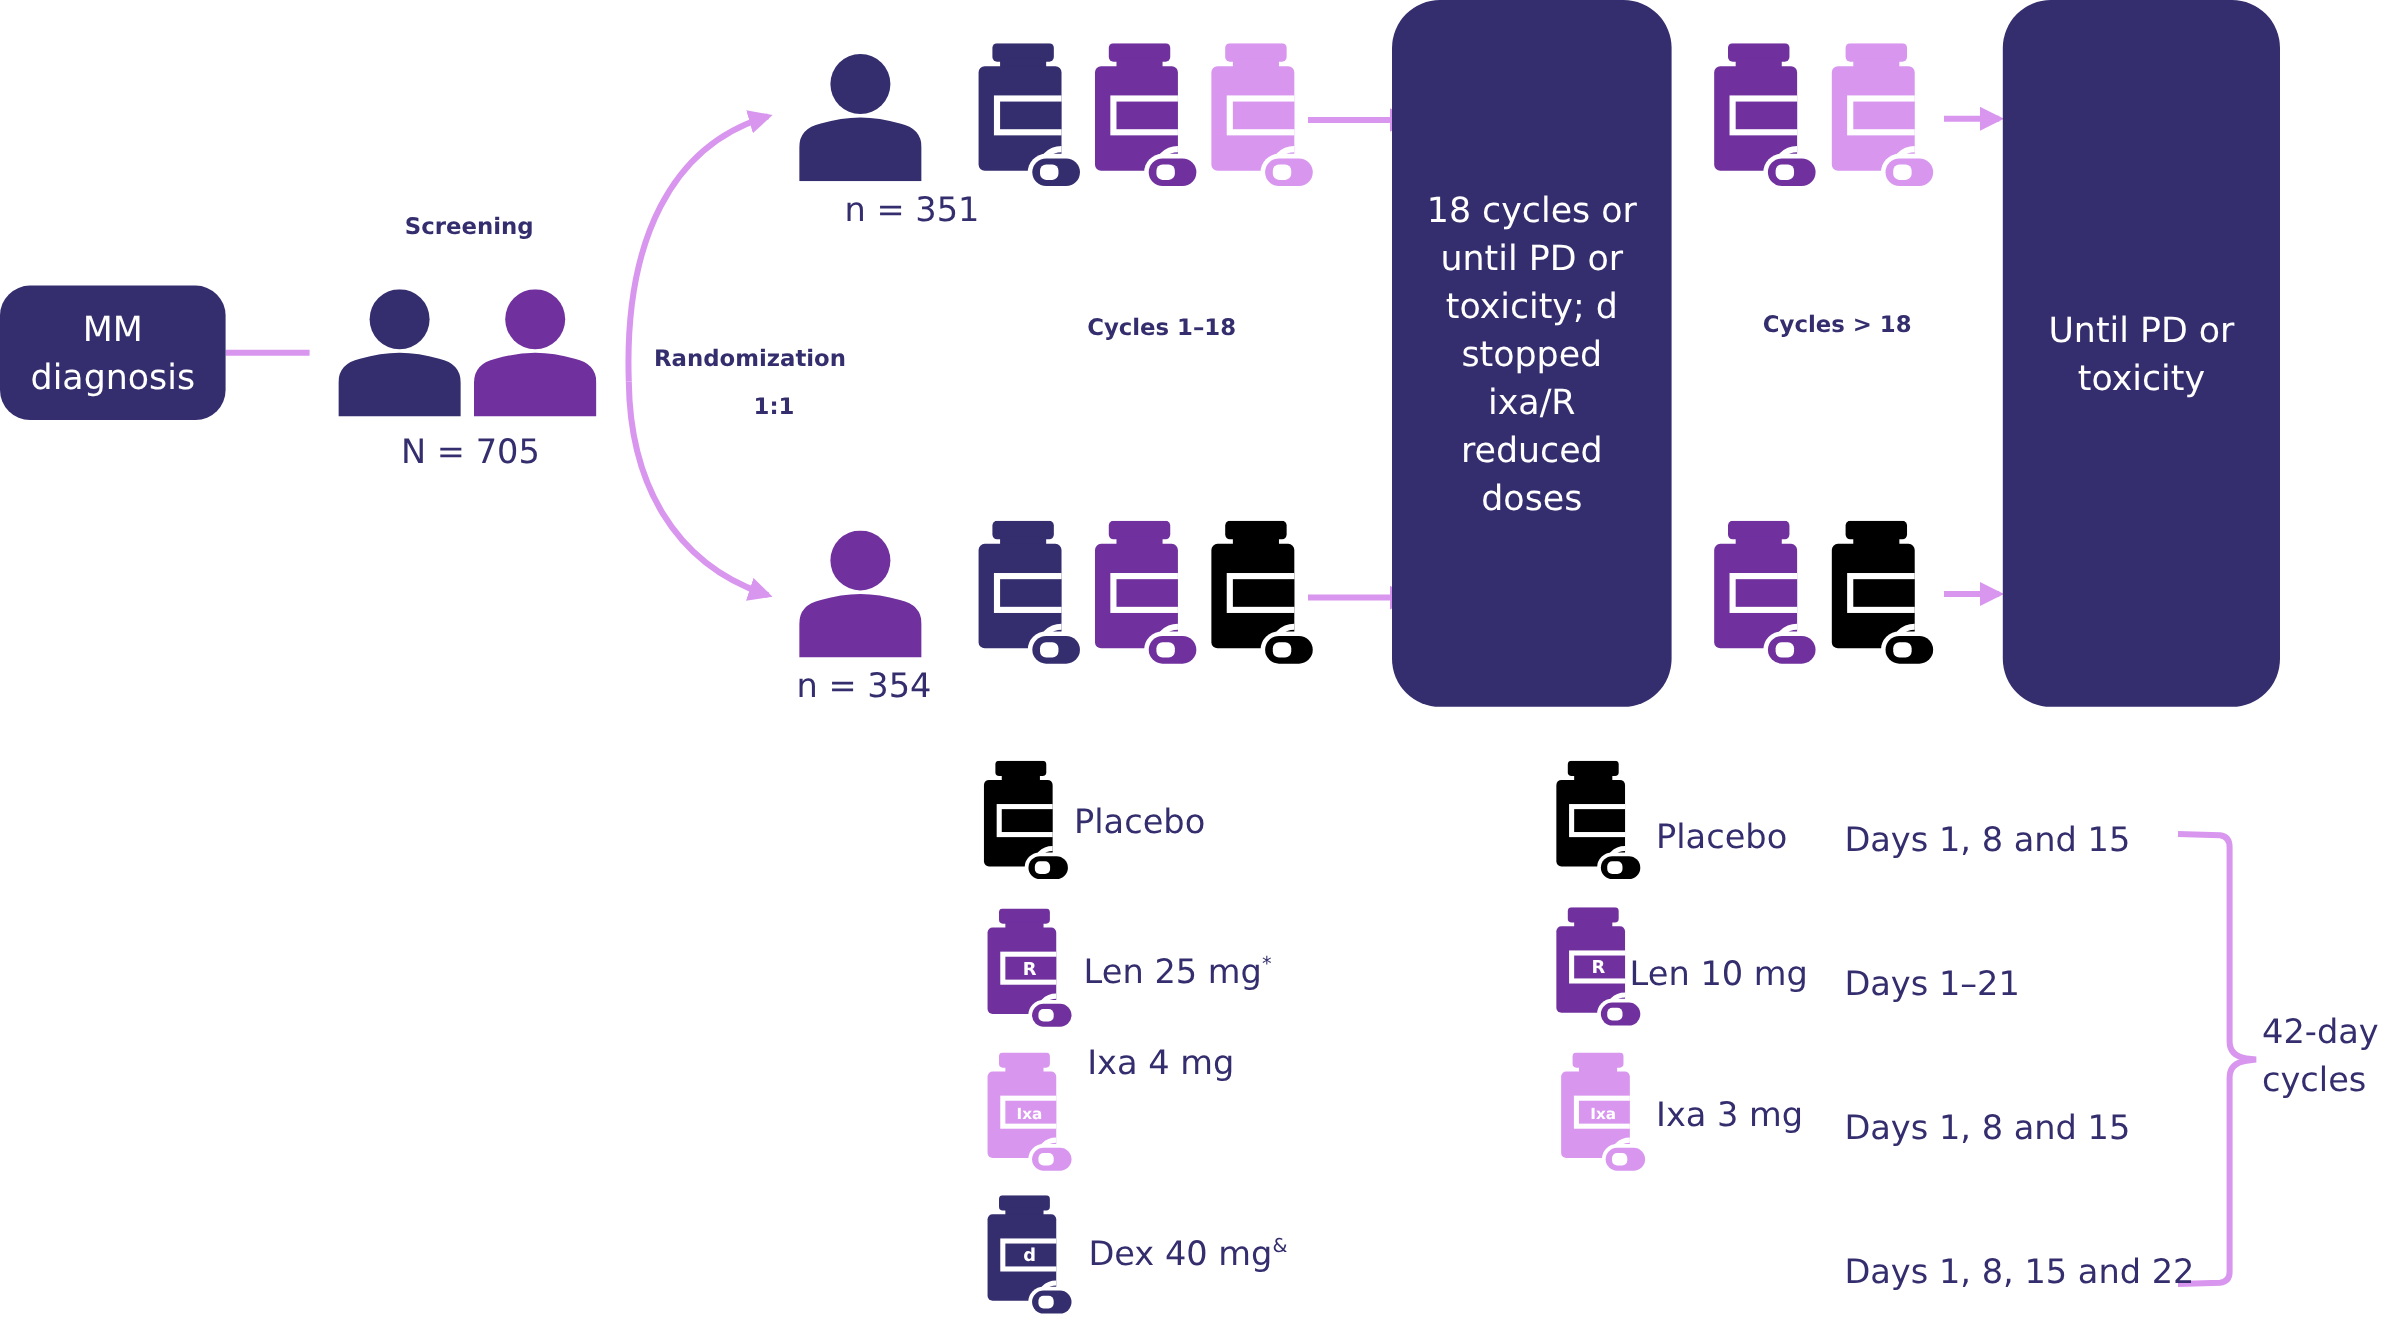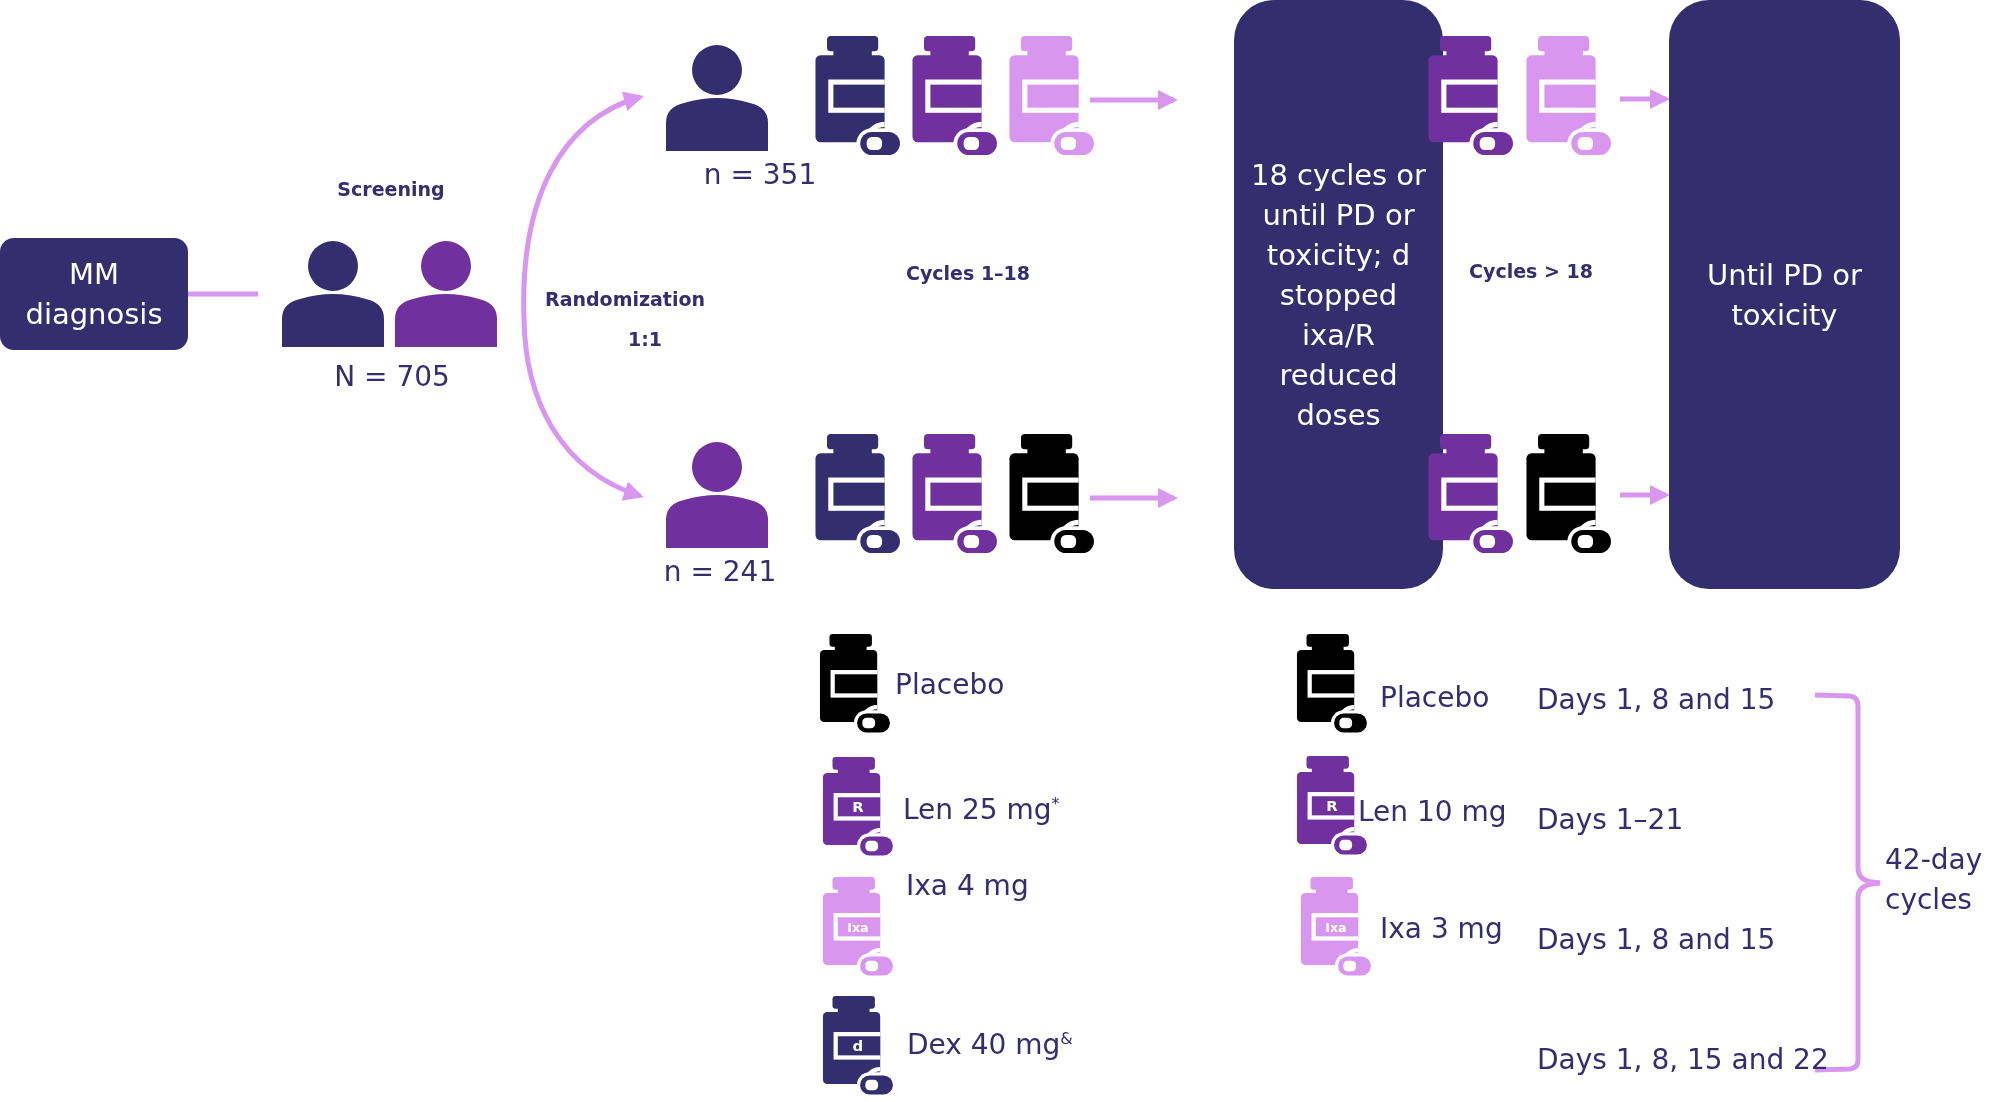--- a/index.html
+++ b/index.html
@@ -2,22 +2,22 @@
 <html><head>
 <meta charset="utf-8">
 <style>
   html, body { margin:0; padding:0; background:#ffffff; }
   body { width:2006px; height:1102px; position:relative; overflow:hidden;
          font-family:"DejaVu Sans", sans-serif; color:#342e6e; }
   .abs { position:absolute; }
   .box { position:absolute; background:#342e6e; color:#ffffff; display:flex;
          align-items:center; justify-content:center; text-align:center; }
   .box span { white-space:pre-line; }
-  .mm-box { left:0; top:238px; width:188px; height:112px; border-radius:14px; font-size:29px; line-height:40px; }
-  .mid-box { left:1234px; top:0; width:209px; height:589px; border-radius:40px; font-size:29px; line-height:40px;align-items:center; }
+  .mm-box { left:0; top:238px; width:188px; height:112px; border-radius:25px; font-size:29px; line-height:40px; }
+  .mid-box { left:1160px; top:0; width:233px; height:589px; border-radius:40px; font-size:29px; line-height:40px;align-items:center; }
   .right-box { left:1669px; top:0; width:231px; height:589px; border-radius:40px; font-size:29px; line-height:40px; }
   .label-bold { font-weight:bold; font-size:19px; text-align:center; white-space:nowrap; }
   .label { font-size:28px; white-space:nowrap; }
   .center { transform:translateX(-50%); text-align:center; }
   sup { font-size:16px; vertical-align:super; line-height:0; }
   svg.overlay { position:absolute; left:0; top:0; }
 </style>
 </head>
 <body>
 
@@ -95,21 +95,21 @@
       <rect x="32" y="72" width="36" height="24" rx="12" fill="#fff"></rect>
       <rect x="35" y="75" width="31" height="18" rx="9" fill="#d896ef"></rect>
       <rect x="40" y="79" width="12" height="10" rx="4" fill="#fff"></rect>
 
     </svg></div>
 
 <div class="abs person" style="left:666px; top:442px;"><svg width="102" height="106" viewBox="0 0 102 106">
       <ellipse cx="51" cy="25" rx="25" ry="25" fill="#70309e"></ellipse>
       <path d="M0 106 L0 78 Q0 62 18 58 Q35 53 51 53 Q67 53 84 58 Q102 62 102 78 L102 106 Z" fill="#70309e"></path>
     </svg></div>
-<div class="abs label center" style="left:720px; top:555px;">n = 241</div>
+<div class="abs label center" style="left:720px; top:555px;">n = 354</div>
 <div class="abs bottle" style="left:815px; top:434px;"><svg width="88" height="128" viewBox="0 0 68 100">
       <rect x="9" y="0" width="40" height="12" rx="3" fill="#342e6e"></rect>
       <rect x="14" y="10" width="30" height="6" fill="#342e6e"></rect>
       <rect x="0" y="15" width="54" height="68" rx="4" fill="#342e6e"></rect>
       <rect x="10" y="34" width="44" height="26" fill="#fff"></rect>
       <rect x="14" y="38" width="40" height="18" fill="#342e6e"></rect>
       <path d="M40 83 a14 14 0 0 1 14 -14" fill="none" stroke="#fff" stroke-width="4"></path>
       <rect x="32" y="72" width="36" height="24" rx="12" fill="#fff"></rect>
       <rect x="35" y="75" width="31" height="18" rx="9" fill="#342e6e"></rect>
       <rect x="40" y="79" width="12" height="10" rx="4" fill="#fff"></rect>

